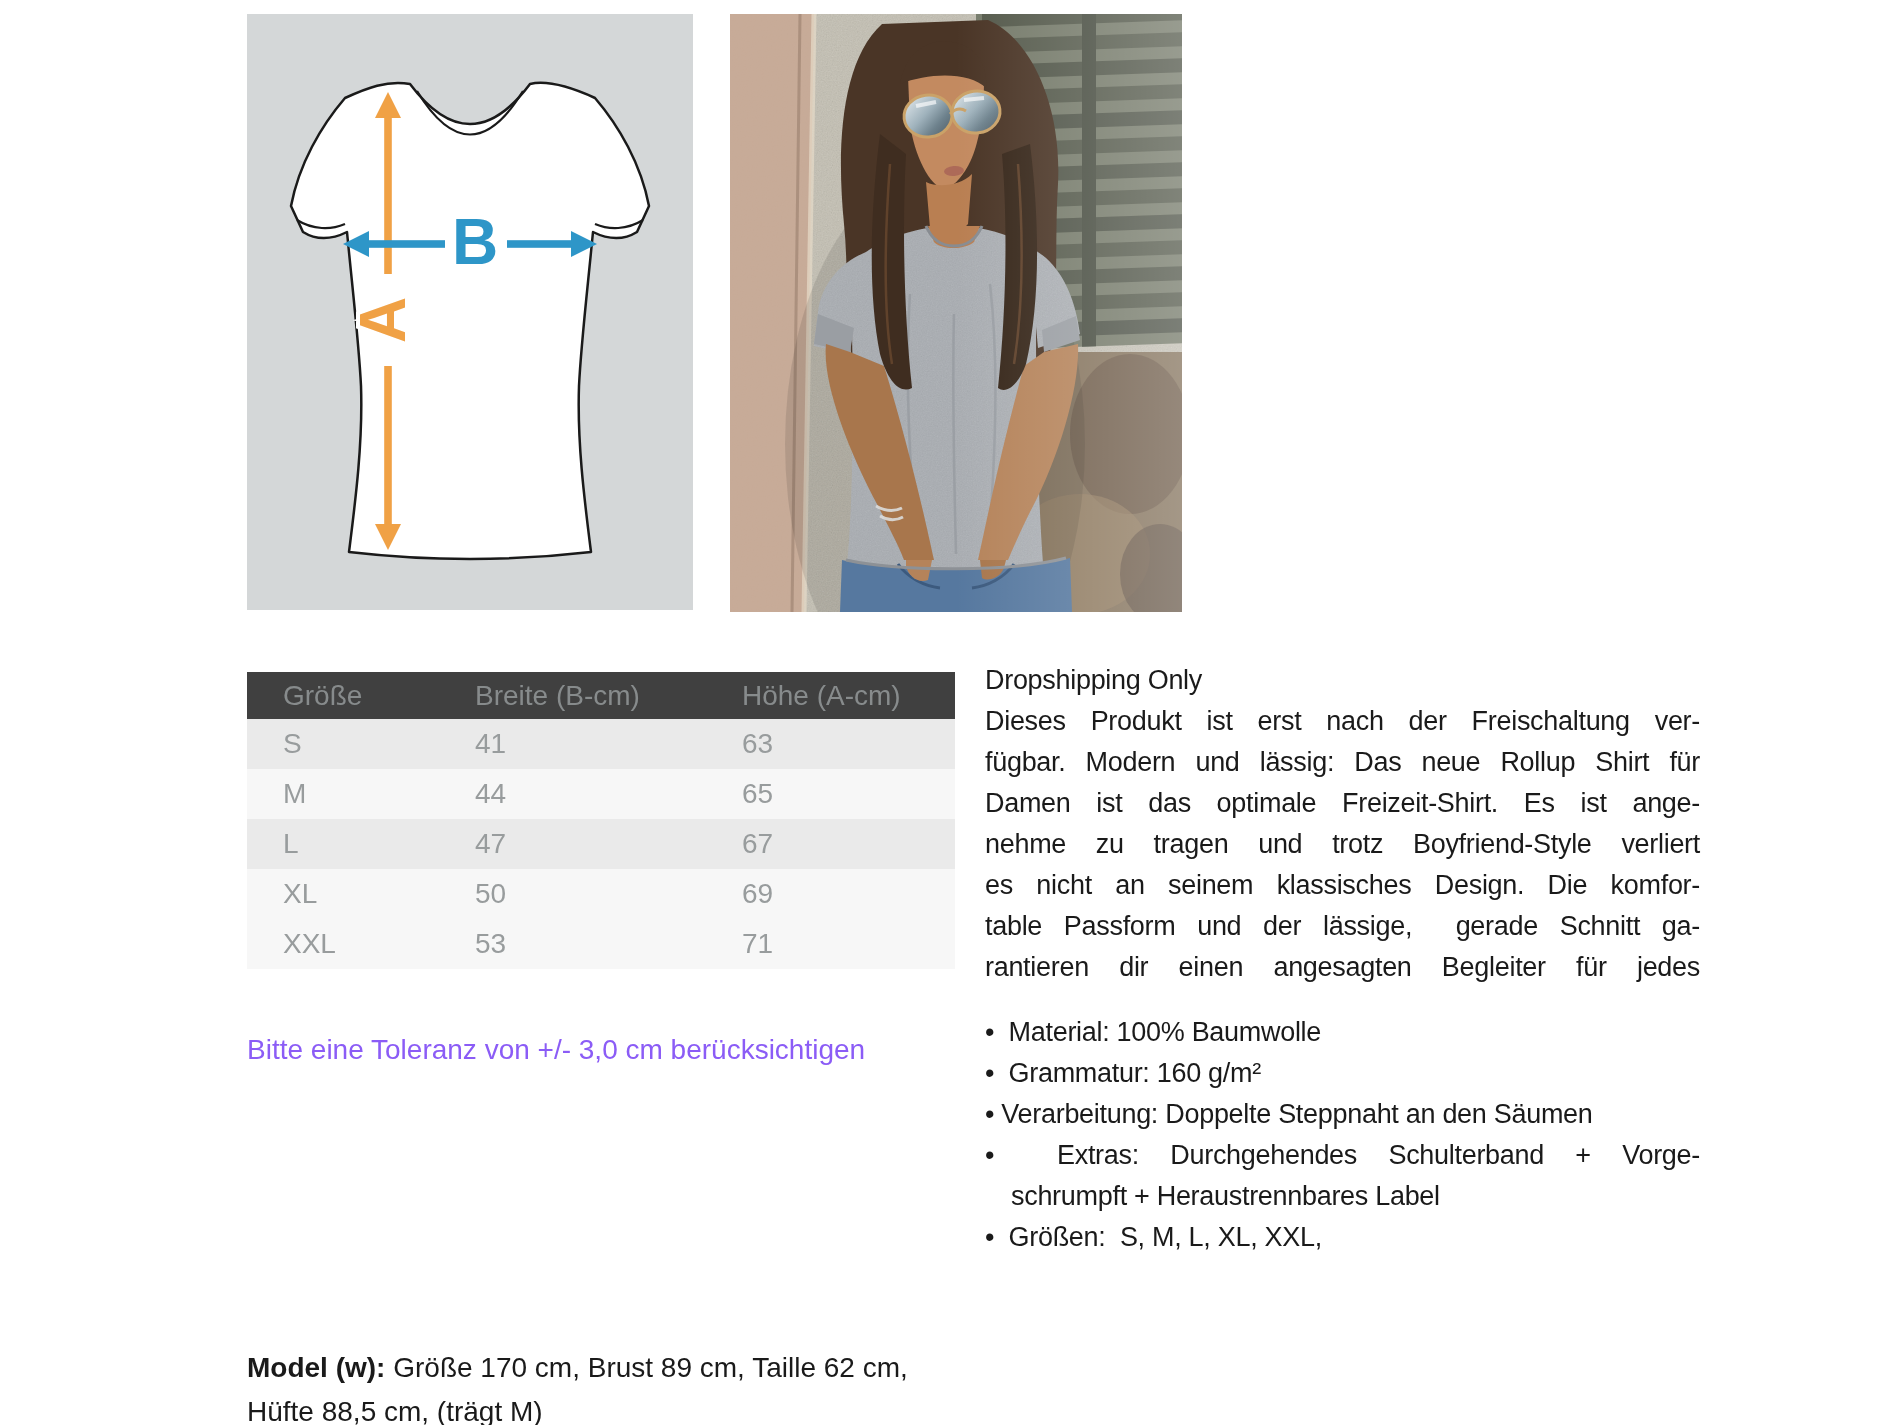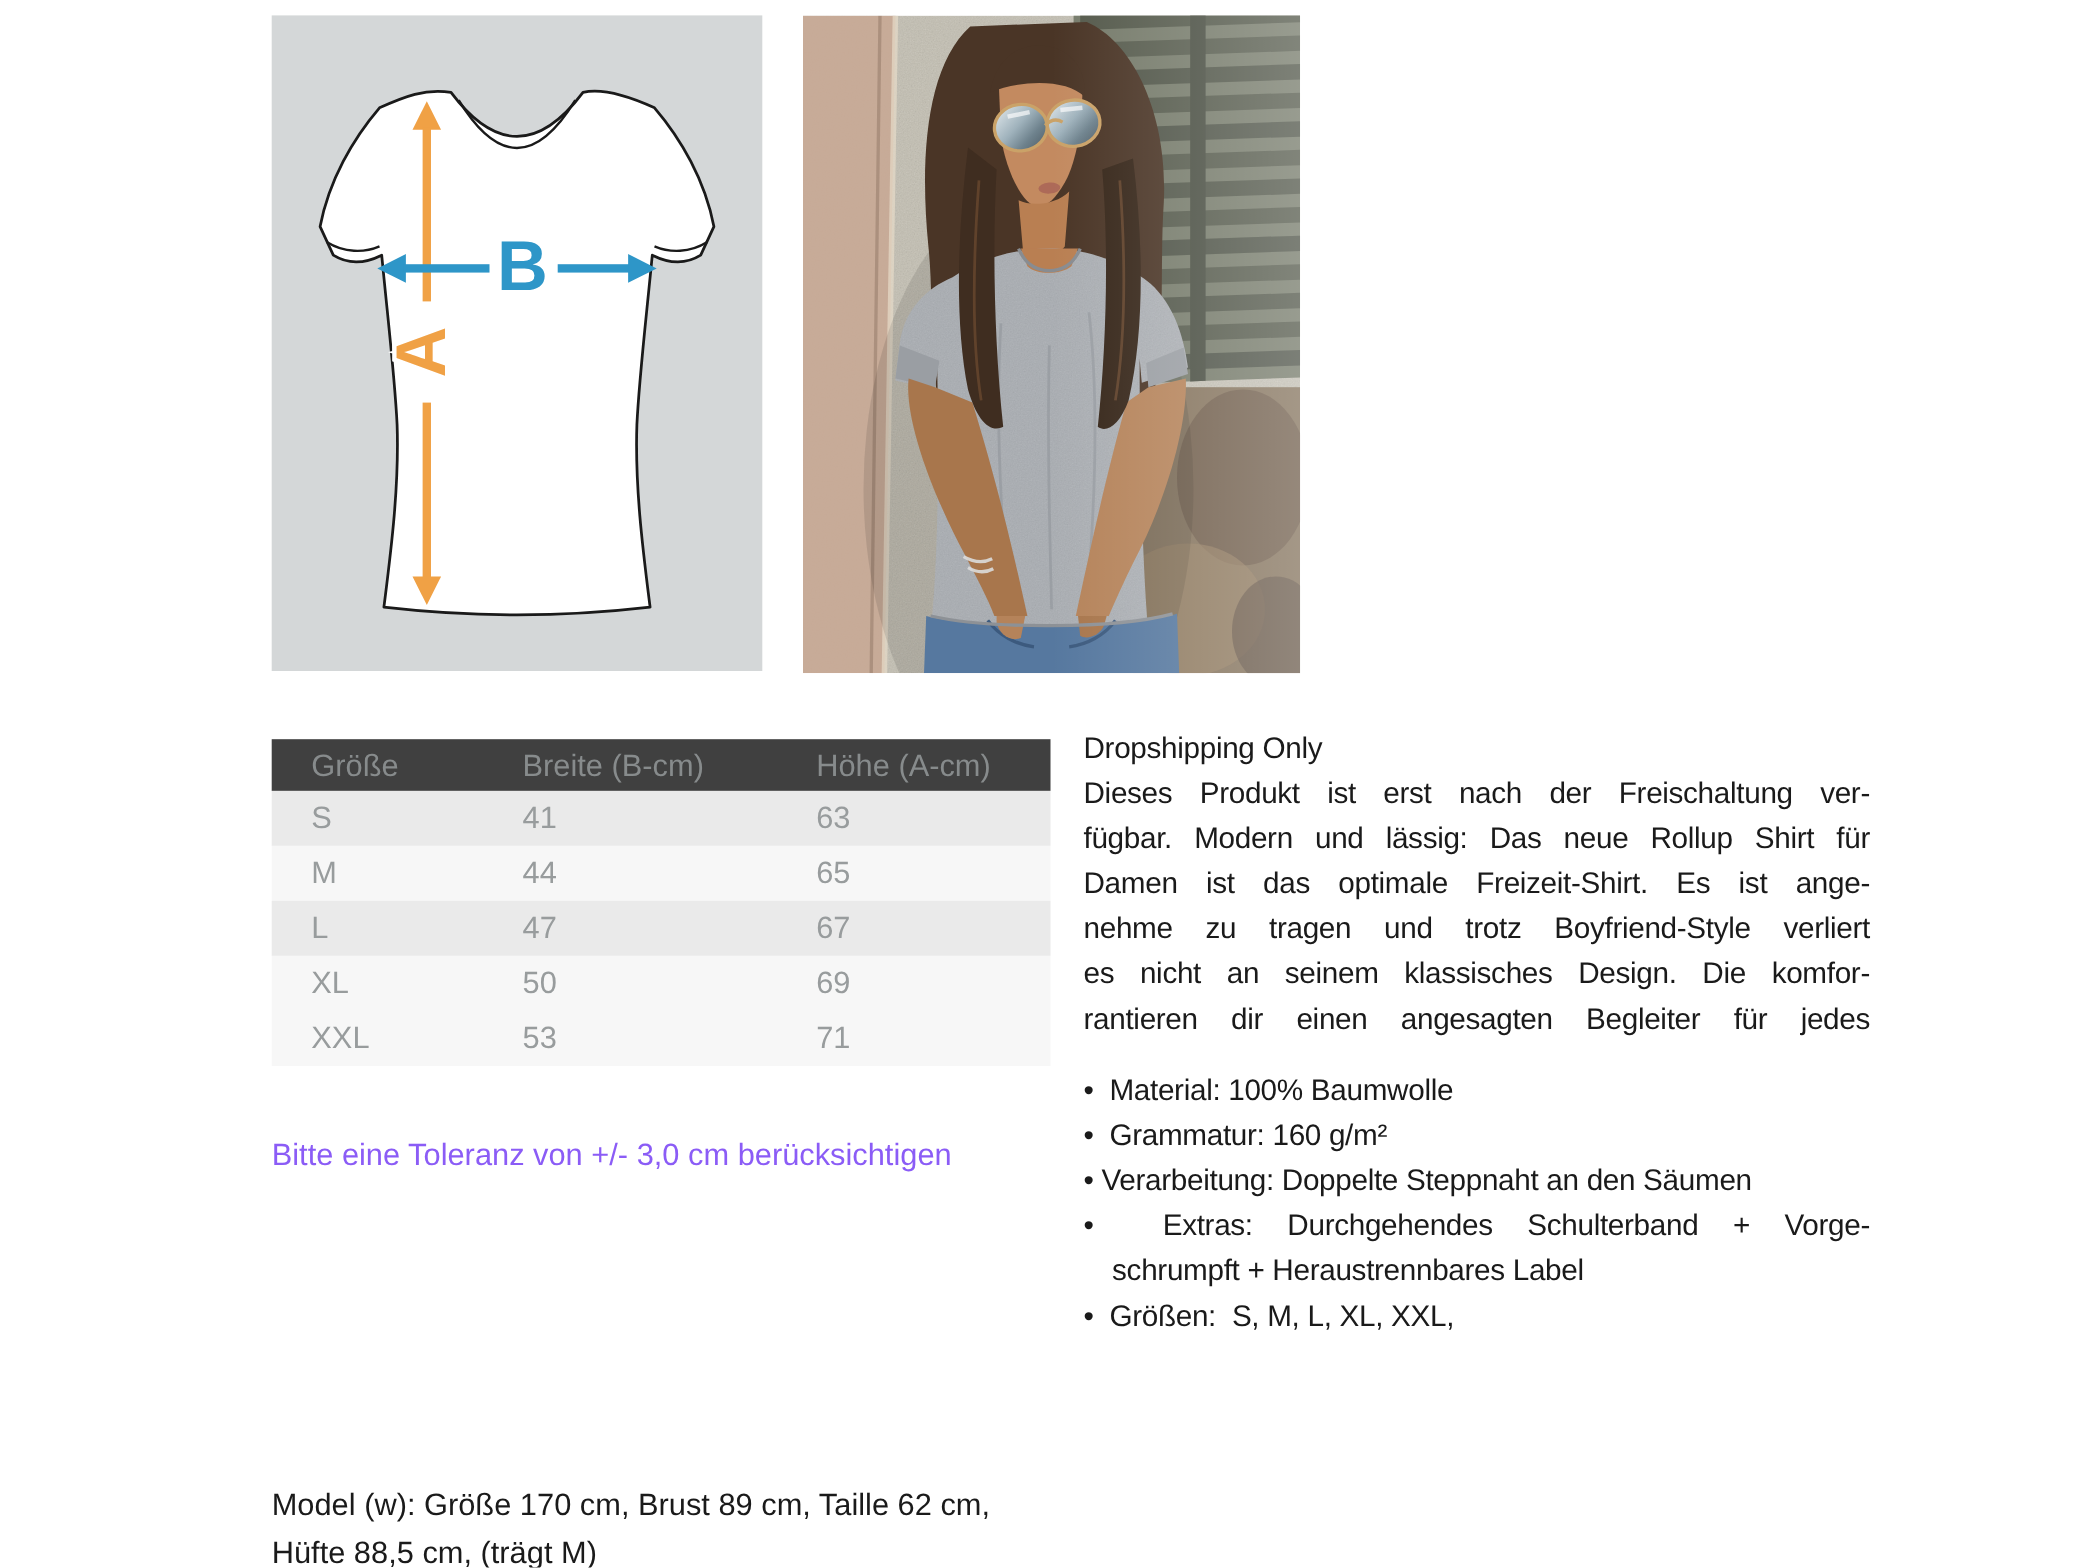--- a/index.html
+++ b/index.html
@@ -33,21 +33,21 @@
         line-height:41px;color:#1a1a1a;}
   .desc .pline{text-align:justify;text-align-last:justify;}
   .desc .pline.plast{text-align:left;text-align-last:left;}
   .bullets{margin-top:24px;}
   .b-item .bl{padding-left:26px;}
   .b-item .bl.bfirst{padding-left:0;}
   .b-item .bl.just{text-align:justify;text-align-last:justify;}
 
   
   .model-info{left:247px;top:1346px;width:712px;font-size:28px;line-height:44px;color:#1a1a1a;}
-  .model-info .lbl{font-weight:normal;}
+  .model-info .lbl{font-weight:bold;}
 </style>
 </head>
 <body>
 
 <div class="abs diagram">
   <svg viewBox="0 0 446 596">
 
     <g>
       <path d="M163,70 C140,66 120,74 98,84 C74,112 52,150 44,192 L56,218
                C72,228 88,224 100,218 C106,280 112,330 114,372 C116,430 108,490 102,538
@@ -238,20 +238,21 @@
 
 <div class="abs tolerance">Bitte eine Toleranz von +/- 3,0 cm berücksichtigen</div>
 
 <div class="abs desc">
   <div>Dropshipping Only</div>
   <div class="pline">Dieses Produkt ist erst nach der Freischaltung ver-</div>
   <div class="pline">fügbar. Modern und lässig: Das neue Rollup Shirt für</div>
   <div class="pline">Damen ist das optimale Freizeit-Shirt. Es ist ange-</div>
   <div class="pline">nehme zu tragen und trotz Boyfriend-Style verliert</div>
   <div class="pline">es nicht an seinem klassisches Design. Die komfor-</div>
+  <div class="pline">table Passform und der lässige,&nbsp; gerade Schnitt ga-</div>
   <div class="pline">rantieren dir einen angesagten Begleiter für jedes</div>
 
   <div class="bullets">
     <div class="b-item">
       <div class="bl bfirst">•&nbsp; Material: 100% Baumwolle</div>
     </div>
     <div class="b-item">
       <div class="bl bfirst">•&nbsp; Grammatur: 160 g/m²</div>
     </div>
     <div class="b-item">

